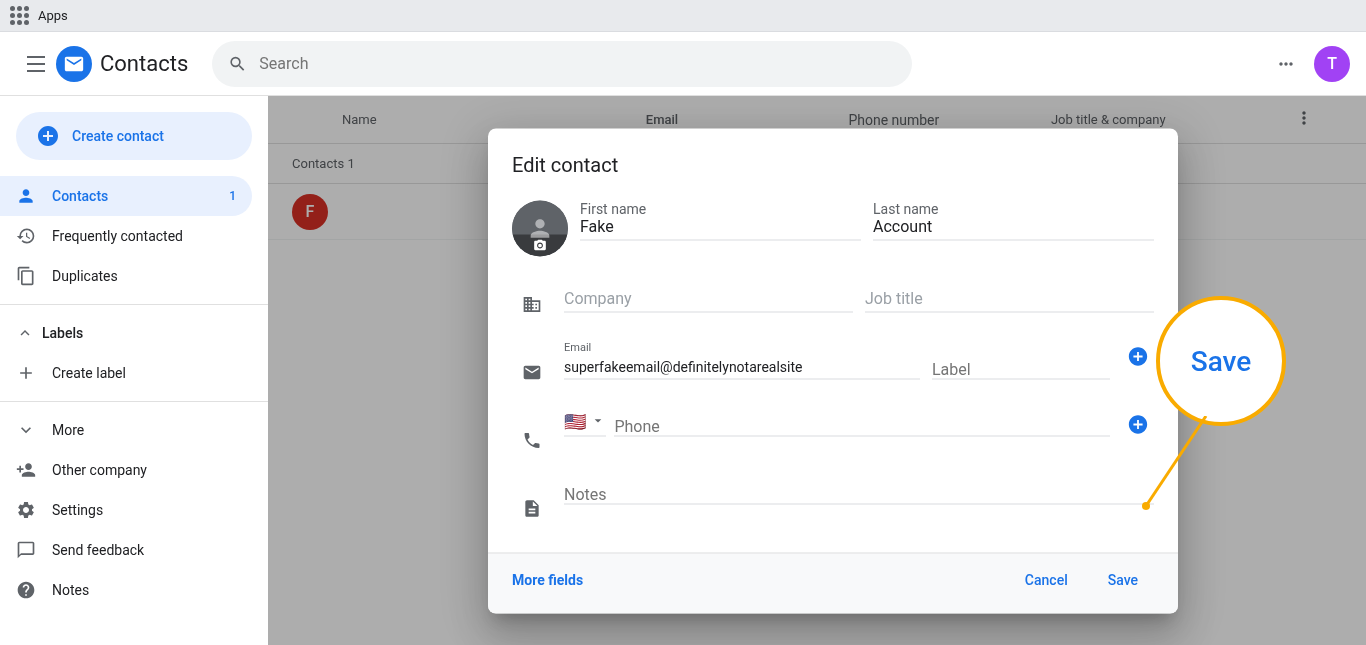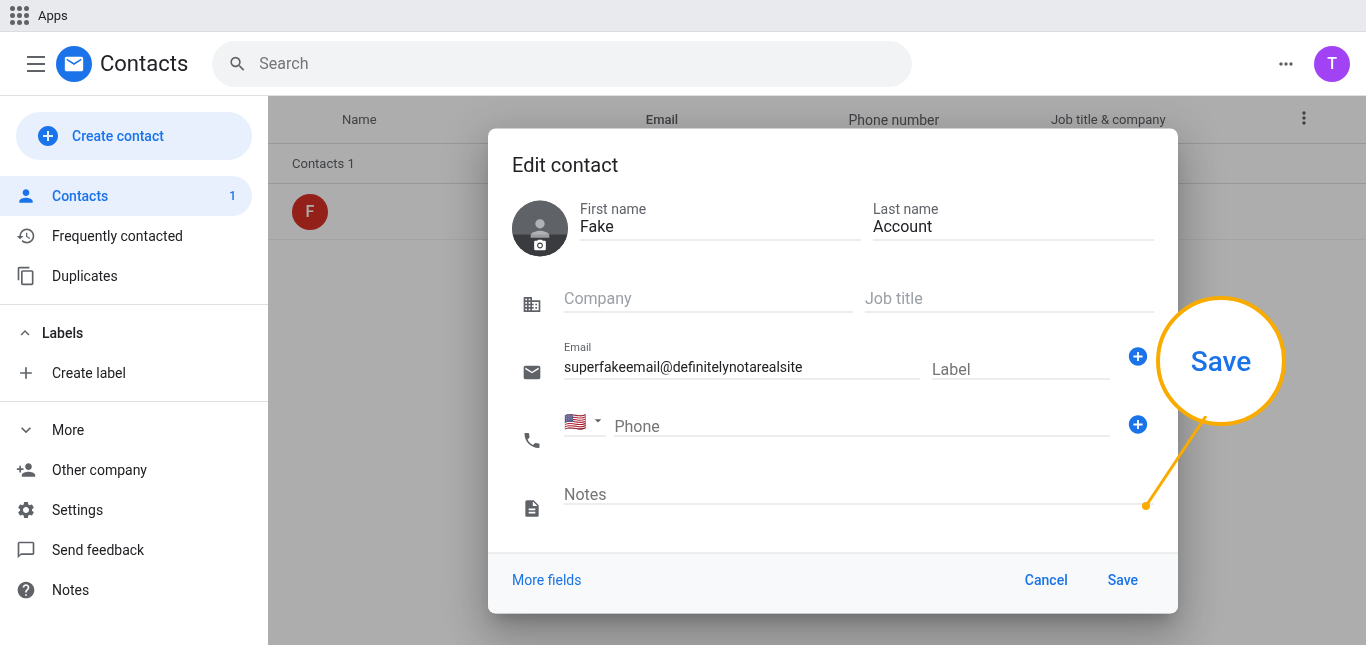--- a/index.html
+++ b/index.html
@@ -294,21 +294,21 @@
       font-size: 16px; color: #9aa0a6; background: transparent;
     }
 
     .dialog-footer {
       display: flex; align-items: center;
       padding: 8px 24px 16px;
       background: #f8f9fa;
       border-top: 1px solid #e0e0e0;
     }
     .more-fields-btn {
-      color: #1a73e8; font-size: 14px; font-weight: 400;
+      color: #1a73e8; font-size: 14px; font-weight: 700;
       background: none; border: none; cursor: pointer;
       padding: 10px 0;
     }
     .dialog-actions { margin-left: auto; display: flex; gap: 8px; }
     .cancel-btn {
       color: #1a73e8; font-size: 14px; font-weight: 500;
       background: none; border: none; cursor: pointer;
       padding: 10px 16px; border-radius: 4px;
     }
     .save-btn {

